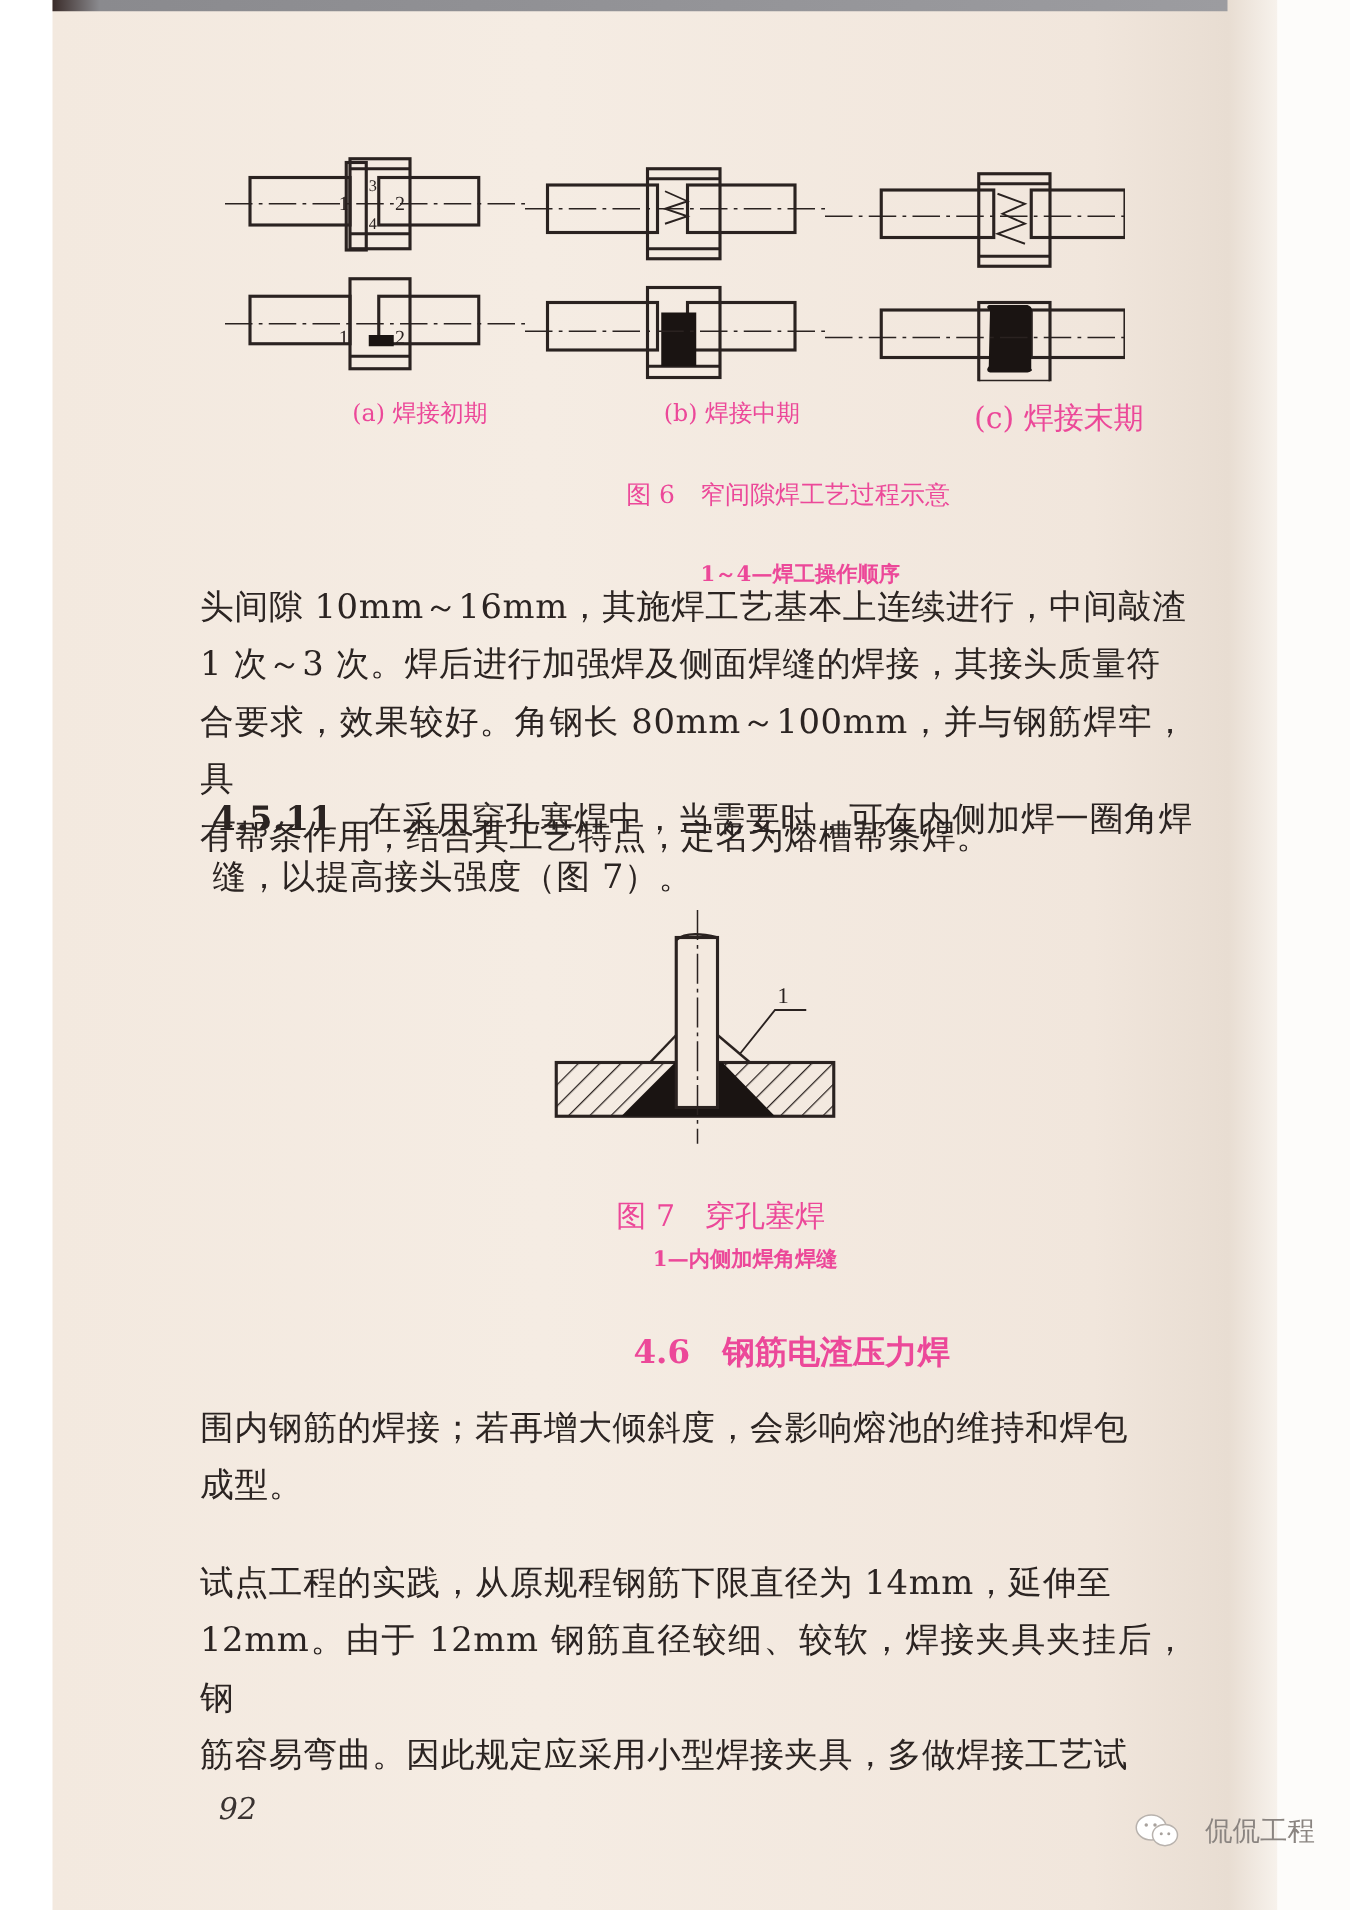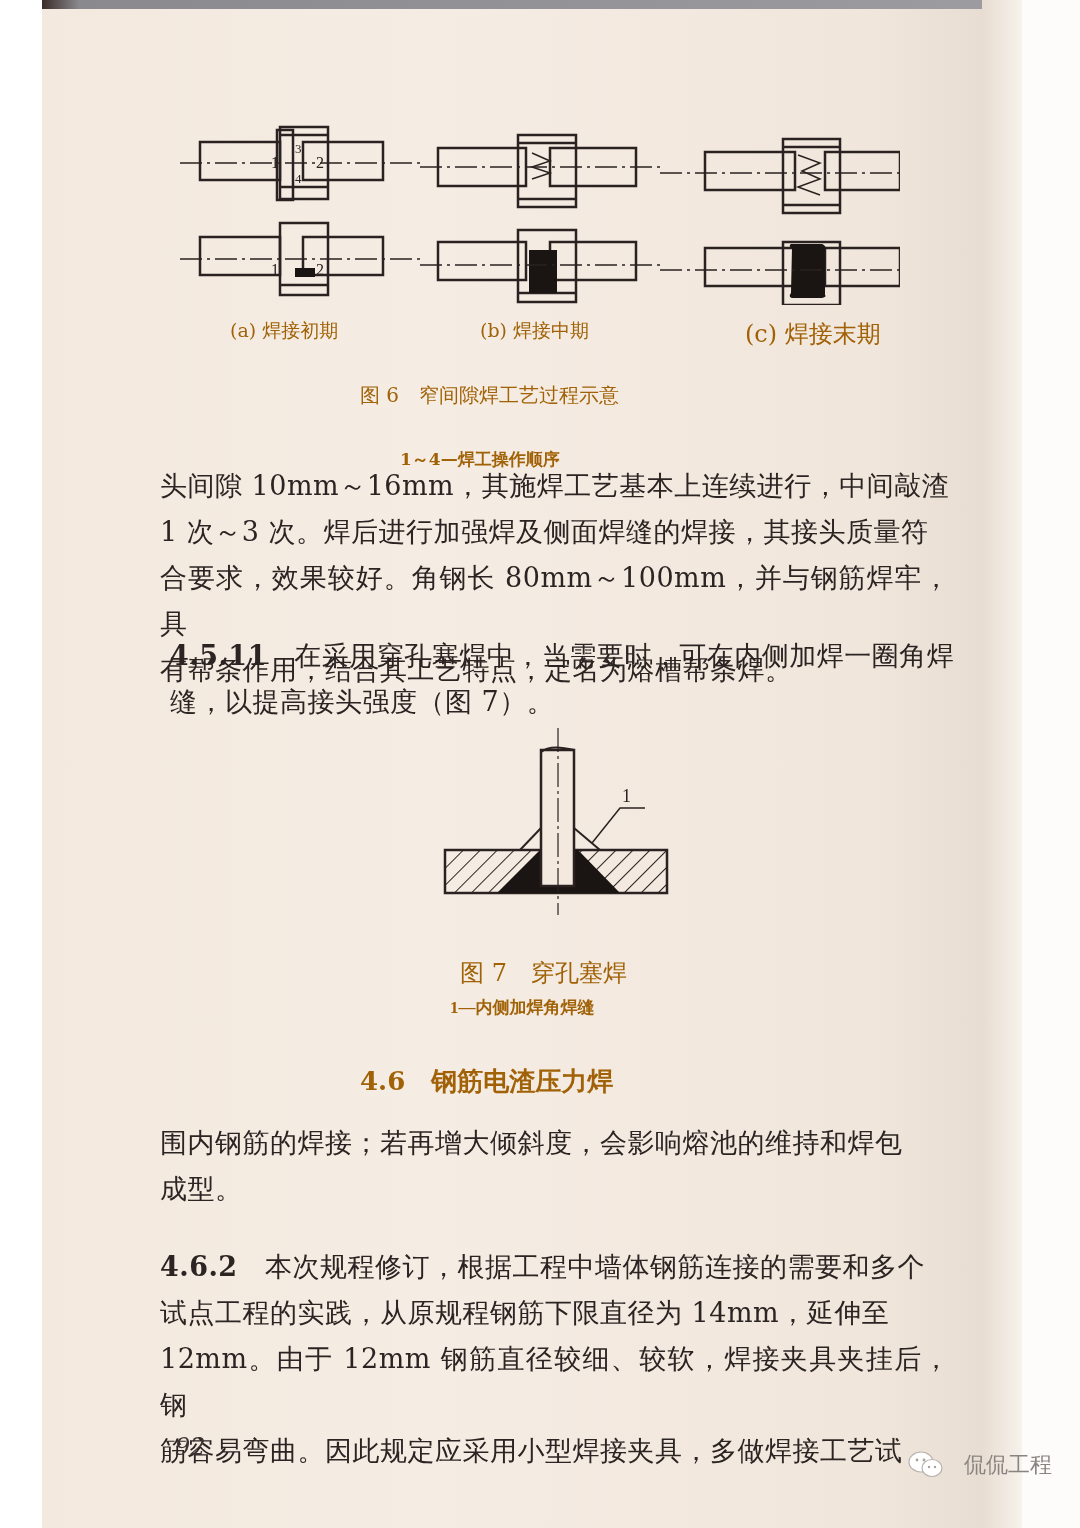--- a/index.html
+++ b/index.html
@@ -15,21 +15,21 @@
   .top-strip {
     position:absolute; left:42px; top:0; width:940px; height:9px;
     background: linear-gradient(90deg,#3a2c2a 0%, #8a8a8e 4%, #9c9ca0 100%);
   }
   .right-white {
     position:absolute; left:1022px; top:0; width:58px; height:1528px; background:#fdfcfa;
   }
   .txt { position:absolute; color:#2b2422; font-size:27px; line-height:46px; letter-spacing:0.5px; }
   .para { left:160px; width:790px; text-align:justify; text-align-last:left; }
   .bold { font-weight:bold; }
-  .cap { position:absolute; color:#a16207; text-align:left; }
+  .cap { position:absolute; color:#ec4899; text-align:right; }
   .fig { position:absolute; }
   .pagenum { position:absolute; left:175px; top:1433px; font-style:italic; font-size:24px; color:#3a3331; }
   .watermark { position:absolute; left:908px; top:1450px; display:flex; align-items:center; gap:20px; color:#8a8480; font-size:22px; font-family:"DejaVu Sans", sans-serif; }
 </style>
 </head>
 <body>
 
 <div class="page"></div>
 <div class="top-strip"></div>
 <div class="right-white"></div>
@@ -134,31 +134,30 @@
   <rect x="101" y="30" width="33" height="136" fill="#f3e9df" stroke="#2a2220" stroke-width="2.5"></rect>
   <line x1="118" y1="8" x2="118" y2="195" stroke="#2a2220" stroke-width="1.2" stroke-dasharray="24 4 3 4"></line>
   <path d="M101,32 Q110,24 134,30" fill="none" stroke="#2a2220" stroke-width="2"></path>
   <polyline points="134,108 160,130" fill="none" stroke="#2a2220" stroke-width="2"></polyline>
   <polyline points="101,108 80,130" fill="none" stroke="#2a2220" stroke-width="2"></polyline>
   <polyline points="152,123 180,88 205,88" fill="none" stroke="#2a2220" stroke-width="1.5"></polyline>
   <text x="182" y="82" font-family="Liberation Serif, serif" font-size="18" fill="#2a2220">1</text>
 </svg>
 
 <div class="cap" style="left:460px;top:957px;width:200px;font-size:24px;">图 7　穿孔塞焊</div>
-<div class="cap" style="left:450px;top:996px;width:220px;font-size:17px;font-weight:bold;font-family:Liberation Serif, serif;">1—内侧加焊角焊缝</div>
+<div class="cap" style="left:450px;top:996px;width:220px;font-size:17px;font-weight:bold;">1—内侧加焊角焊缝</div>
 
 <div class="cap bold" style="left:360px;top:1064px;width:400px;font-size:26px;">4.6　钢筋电渣压力焊</div>
 
 <div class="txt para" style="top:1120px;">
   <div>围内钢筋的焊接；若再增大倾斜度，会影响熔池的维持和焊包</div>
   <div>成型。</div>
 </div>
 
 <div class="txt para" style="top:1244px;">
-  <div><span class="bold">4.6.2</span>&nbsp;&nbsp;&nbsp;<span>本次规程修订，根据工程中墙体钢筋连接的需要和多个</span></div>
   <div>试点工程的实践，从原规程钢筋下限直径为 14mm，延伸至</div>
   <div>12mm。由于 12mm 钢筋直径较细、较软，焊接夹具夹挂后，钢</div>
   <div>筋容易弯曲。因此规定应采用小型焊接夹具，多做焊接工艺试</div>
 </div>
 
 <div class="pagenum">92</div>
 
 <div class="watermark">
   <svg width="36" height="30" viewBox="0 0 36 30">
     <ellipse cx="13" cy="12" rx="12" ry="10" fill="#ffffff" stroke="#b8b2ad" stroke-width="1.2"></ellipse>

